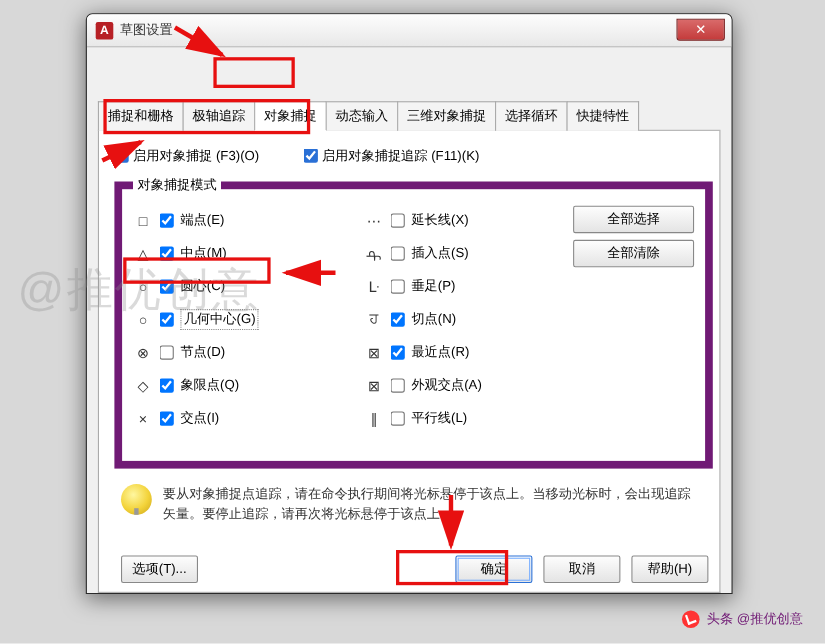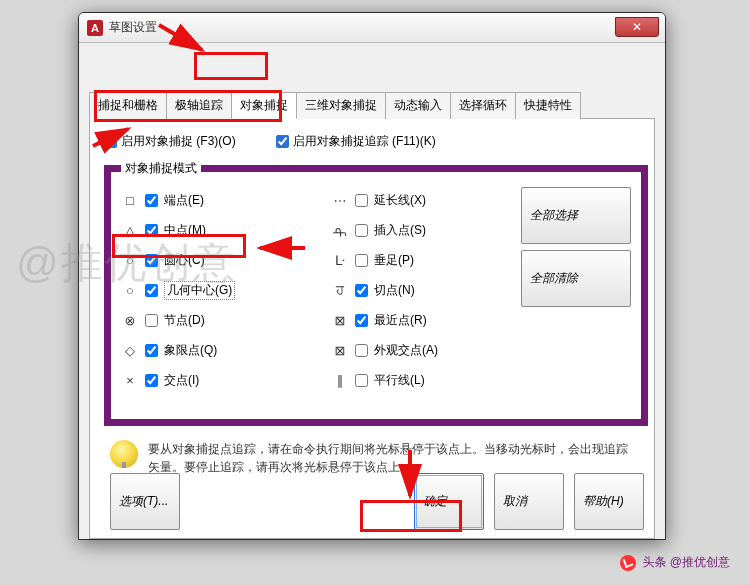--- a/index.html
+++ b/index.html
@@ -38,21 +38,21 @@
   fieldset.group legend { padding:0 4px; font-size:12px;}
   .cols { display:flex; }
   .col-left { width: 210px; }
   .col-mid { width: 190px; }
   .col-right { width: 110px; display:flex; flex-direction:column; gap:6px; padding-top:2px;}
   .row { display:flex; align-items:center; height: 30px; gap:6px;}
   .sym { width:18px; height:18px; display:inline-flex; align-items:center; justify-content:center; font-size:13px; color:#333;}
   .osnap-label { font-size:12px;}
   .btn {
     border:1px solid #888; background:linear-gradient(#fdfdfd,#e4e4e4);
-    padding:19px 8px; font-size:12px; min-width:72px; text-align:left; cursor:pointer; border-radius:2px;font-style:italic;
+    padding:3px 8px; font-size:12px; min-width:72px; text-align:center; cursor:pointer; border-radius:2px;
   }
   .btn.primary { border:1px solid #2a70d6; outline:1px solid #7ab0ff; outline-offset:-3px;}
   .tip { display:flex; gap:10px; margin-top:10px; padding:4px 6px;}
   .tip-icon { width:28px; height:28px; flex:none; border-radius:50%; background:radial-gradient(circle at 40% 35%, #fff7a0, #f3d33a 55%, #caa217); position:relative;}
   .tip-icon::after{content:"";position:absolute;left:12px;top:22px;width:4px;height:6px;background:#999;}
   .tip-text { font-size:12px; line-height:1.5; color:#333;}
   .footer { position:absolute; left:10px; right:10px; bottom:8px; display:flex; align-items:center; }
   .footer .spacer { flex:1;}
   .footer .btn { min-width:70px; margin-left:10px;}
   .hl { position:absolute; border:3px solid #e71010; z-index:30; pointer-events:none;}
@@ -71,22 +71,22 @@
   <div class="titlebar">
     <div class="app-icon">A</div>
     <span class="title-text">草图设置</span>
     <div class="close-btn">✕</div>
   </div>
 
   <div class="tabs" id="tabs">
       <div class="tab">捕捉和栅格</div>
       <div class="tab">极轴追踪</div>
       <div class="tab active">对象捕捉</div>
+      <div class="tab">动态输入</div>
       <div class="tab">三维对象捕捉</div>
-      <div class="tab">动态输入</div>
       <div class="tab">选择循环</div>
       <div class="tab">快捷特性</div>
     </div>
 
   <div class="content">
     <div class="top-checks">
       <label class="chk">
         <input type="checkbox" id="cb-osnap" checked="" style="">
           <span>启用对象捕捉 (F3)(O)</span>
       </label>

